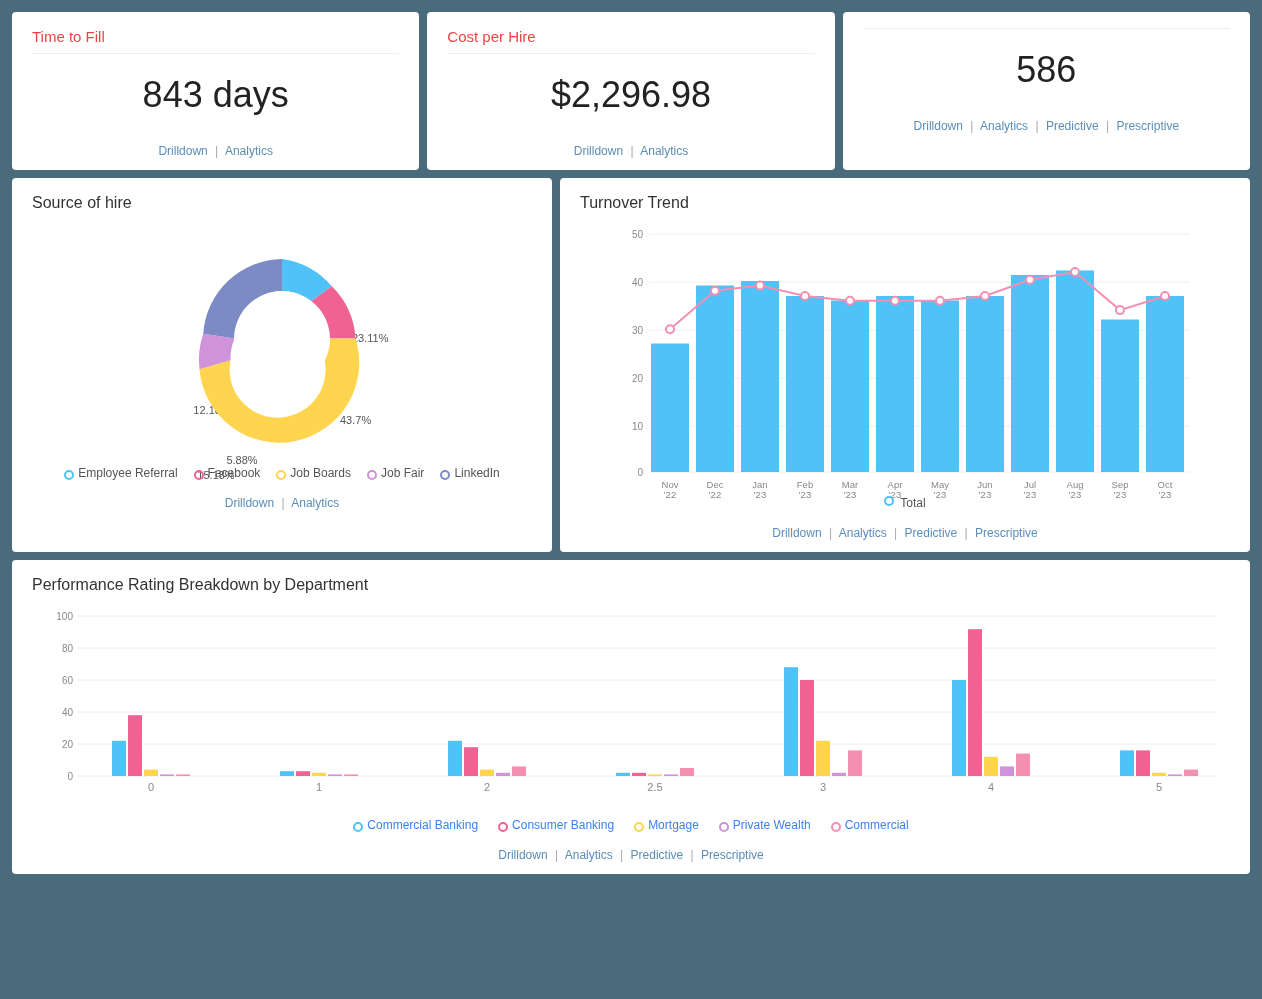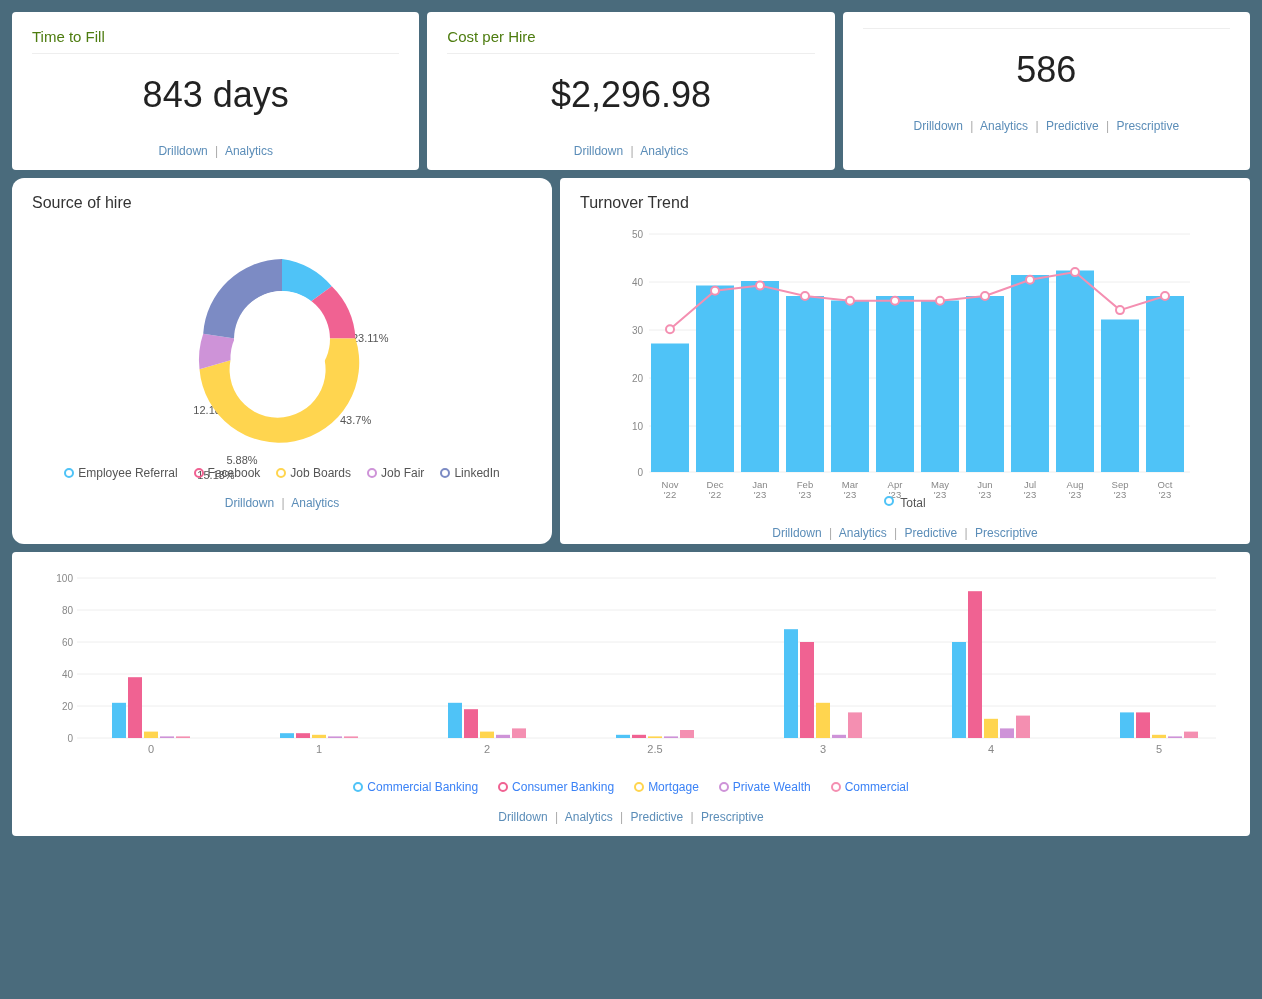--- a/index.html
+++ b/index.html
@@ -20,21 +20,21 @@
       gap: 8px;
     }
     .card {
       background: #fff;
       border-radius: 4px;
       padding: 16px 20px 12px 20px;
       position: relative;
     }
     .card-title {
       font-size: 15px;
-      color: #4d7c0f;
+      color: #ef4444;
       font-weight: normal;
       margin-bottom: 8px;
     }
     .card-value {
       font-size: 36px;
       color: #222;
       font-weight: 300;
       text-align: center;
       padding: 20px 0 20px 0;
     }
@@ -51,28 +51,28 @@
     .top-card {
       flex: 1;
     }
     .middle-row {
       display: flex;
       gap: 8px;
     }
     .source-card {
       flex: 1;
       background: #fff;
-      border-radius: 12px;
+      border-radius: 4px;
       padding: 16px 20px 12px 20px;
     }
     .turnover-card {
       flex: 1.3;
       background: #fff;
       border-radius: 4px;
-      padding: 16px 20px 4px 20px;
+      padding: 16px 20px 12px 20px;
     }
     .bottom-card {
       background: #fff;
       border-radius: 4px;
       padding: 16px 20px 12px 20px;
     }
     .section-title {
       font-size: 16px;
       color: #333;
       font-weight: normal;
@@ -87,21 +87,21 @@
       display: flex;
       flex-wrap: wrap;
       gap: 8px 16px;
       justify-content: center;
       margin-top: 12px;
       font-size: 12px;
       color: #555;
     }
     .legend-item {
       display: flex;
-      align-items: center;
+      align-items: flex-end;
       gap: 4px;
     }
     .legend-dot {
       width: 10px;
       height: 10px;
       border-radius: 50%;
       border: 2px solid;
       background: transparent;
     }
     .chart-links {
@@ -329,20 +329,21 @@
         <span>|</span>
         <a href="#" style="color:#5b8db8;text-decoration:none">Predictive</a>
         <span>|</span>
         <a href="#" style="color:#5b8db8;text-decoration:none">Prescriptive</a>
       </div>
     </div>
 
   </div>
 
   <div class="bottom-card">
+    <div class="section-title">Performance Rating Breakdown by Department</div>
     <svg width="100%" height="200" viewBox="0 0 1180 200" style="overflow:visible">
 
       <text x="32" y="14" font-size="10" fill="#888" text-anchor="end">100</text>
       <text x="32" y="46" font-size="10" fill="#888" text-anchor="end">80</text>
       <text x="32" y="78" font-size="10" fill="#888" text-anchor="end">60</text>
       <text x="32" y="110" font-size="10" fill="#888" text-anchor="end">40</text>
       <text x="32" y="142" font-size="10" fill="#888" text-anchor="end">20</text>
       <text x="32" y="174" font-size="10" fill="#888" text-anchor="end">0</text>
 
       <line x1="36" y1="10" x2="1175" y2="10" stroke="#eee" stroke-width="1"></line>

